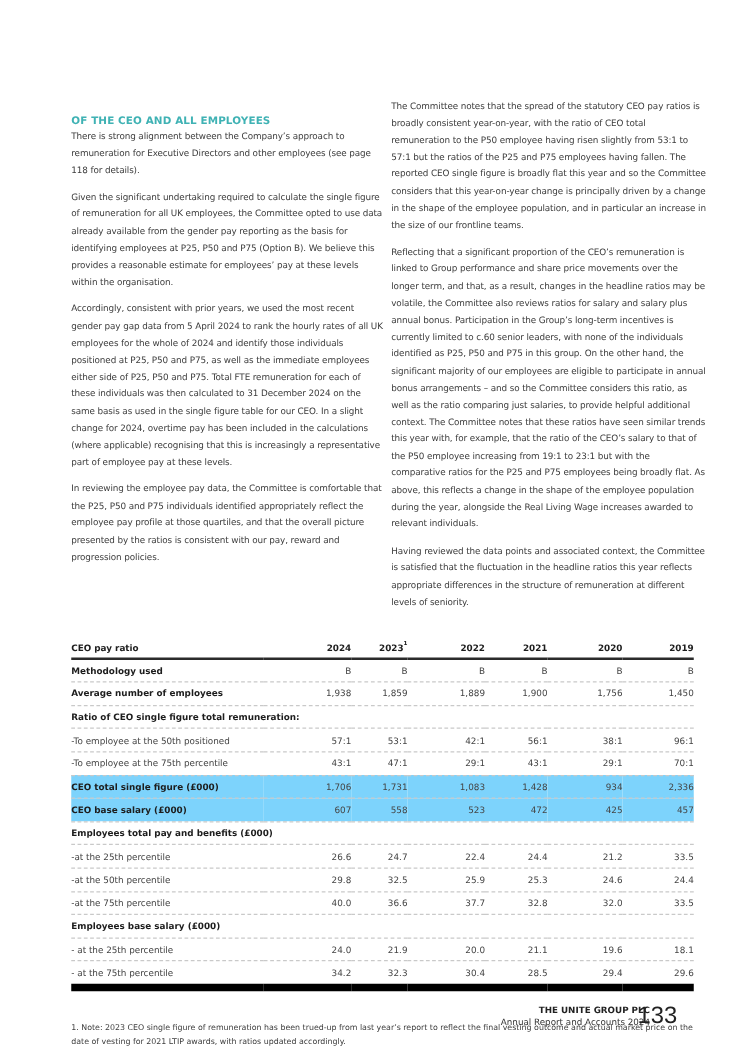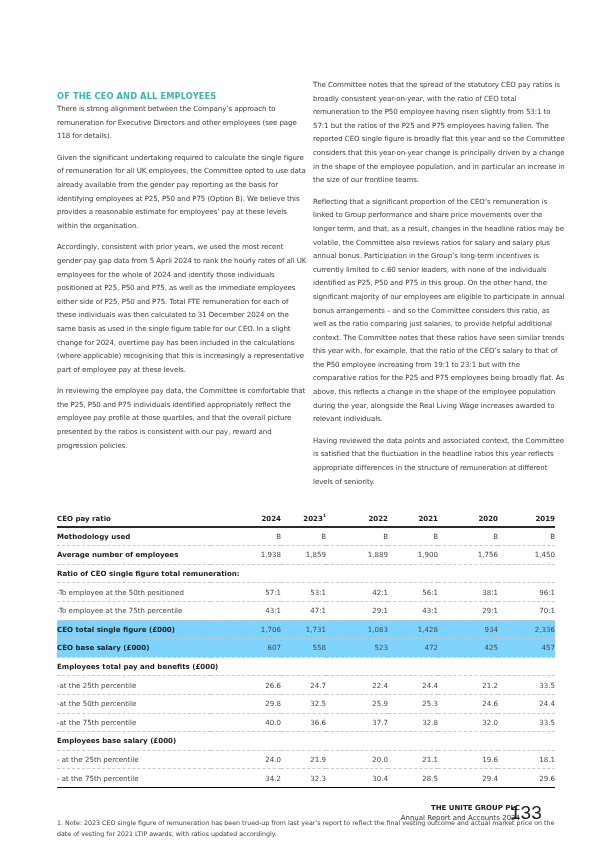--- a/index.html
+++ b/index.html
@@ -17,21 +17,21 @@
   td, th { padding:0; height:17.6px; white-space:nowrap; }
   th { font-weight:bold; color:#1d1d1d; text-align:right; vertical-align:bottom; padding-bottom:3px; }
   th.label { text-align:left; }
   tr.head th { border-bottom:2px solid #2b2b2b; }
   td { border-bottom:1px dashed #c9c9c9; text-align:right; color:#444; }
   td.label { text-align:left; }
   tr.bold td.label { font-weight:bold; color:#1d1d1d; }
   tr.section td { font-weight:bold; color:#1d1d1d;margin-top:34px; }
   tr.hl td { background:#7dd3fc; }
   tr.thick td { border-bottom:2px solid #2b2b2b; }
-  tr.last td { border-bottom:1px solid #000000; }
+  tr.last td { border-bottom:6px solid #000000; }
   sup { font-size:4.5px; vertical-align:top; position:relative; top:-1px; }
   .c-2024 { width:70px; } .c-2023{ width:45px; } .c-2022{ width:62px; } .c-2021{ width:50px; } .c-2020{ width:60px; } .c-2019{ width:57px; }
 
   .footnote { position:absolute; left:57px; top:818px; width:510px; font-size:6.3px; line-height:10.5px; color:#3c3c3c; top:818px; }
   .footnote { top:817px; }
   .footer { position:absolute; right:80px; top:803px; text-align:right; font-size:7px; line-height:10px; color:#333; }
   .footer .company { font-weight:bold; color:#222; }
   .page-num { position:absolute; left:510px; top:802px; font-size:19px; color:#222; font-family:Liberation Sans, sans-serif; }
 </style>
 </head>

